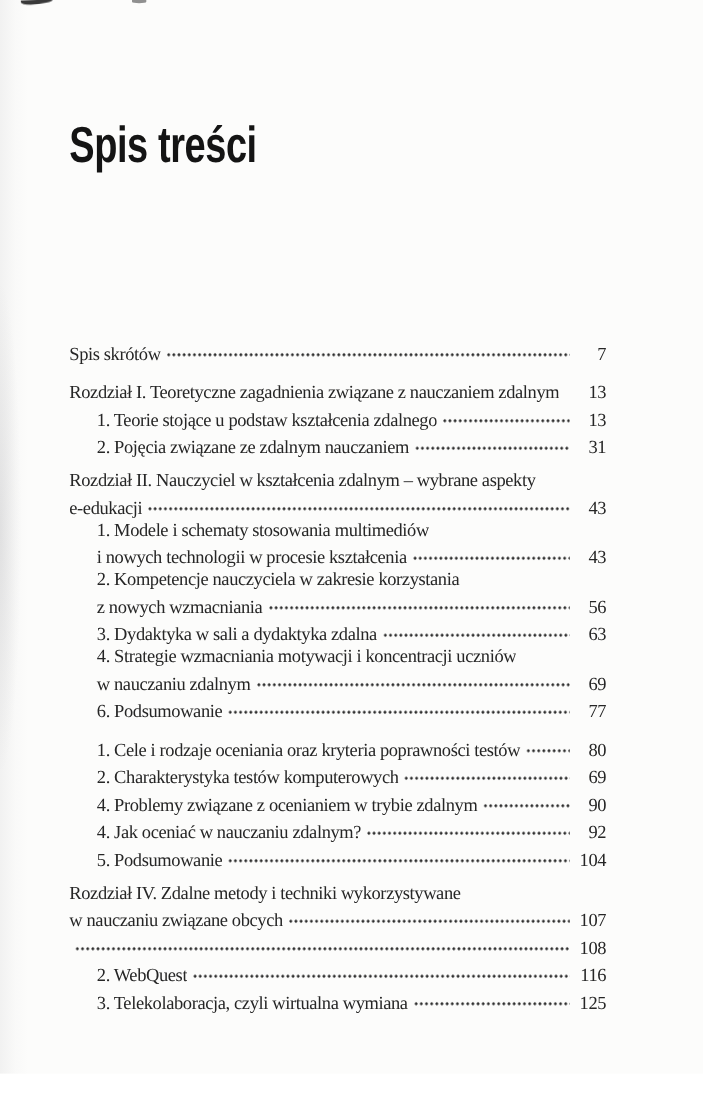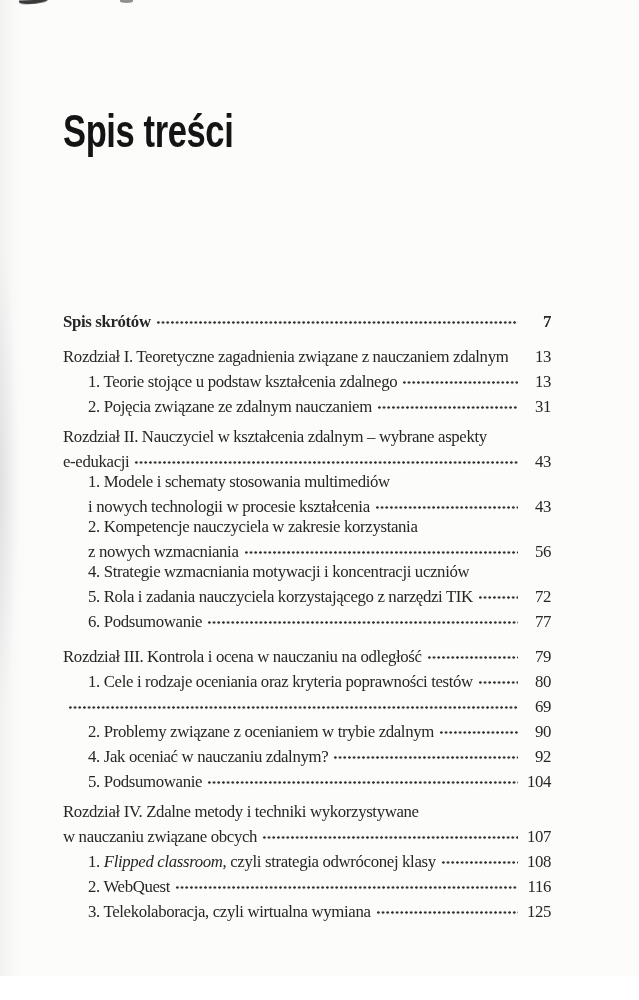--- a/index.html
+++ b/index.html
@@ -36,21 +36,21 @@
     letter-spacing:-0.5px; color:#141414;
     transform:scaleX(0.75); transform-origin:0 50%;
     white-space:nowrap;
   }
 
   .toc {
     position:absolute; left:63px; top:307px; width:488px;
     font-size:16.8px; line-height:20px; letter-spacing:-0.35px;
   }
   .section { margin-top:10px; }
-  .section:first-child { margin-top:0;font-weight:bold; }
+  .section:first-child { margin-top:0; }
   .row { display:flex; align-items:baseline; white-space:nowrap; }
   .row .t { flex:0 1 auto; min-width:0; overflow:hidden; }
   .row.ind1 .t { padding-left:25px;text-align:center; }
   .leader {
     flex:1 1 0; min-width:0; height:20px; align-self:auto;
     margin-left:5px; margin-right:3px;
     background-image:radial-gradient(circle, #2e2e2e 1.05px, transparent 1.45px);
     background-size:4.7px 4.7px;
     background-repeat:repeat-x;
     background-position:0 12.6px;
@@ -113,50 +113,51 @@
         </div>
         <div class="row ind1">
           <span class="t"><span>2. Kompetencje nauczyciela w zakresie korzystania</span></span>
         </div>
         <div class="row ind1">
           <span class="t"><span>z nowych wzmacniania</span></span>
           <span class="leader"></span>
           <span class="num">56</span>
         </div>
         <div class="row ind1">
+          <span class="t"><span>3. Dydaktyka w sali a dydaktyka zdalna</span></span>
+          <span class="leader"></span>
+          <span class="num">63</span>
+        </div>
+        <div class="row ind1">
           <span class="t"><span>4. Strategie wzmacniania motywacji i koncentracji uczniów</span></span>
         </div>
         <div class="row ind1">
-          <span class="t"><span>5. Rola i zadania nauczyciela korzystającego z narzędzi TIK</span></span>
+          <span class="t"><span>w nauczaniu zdalnym</span></span>
           <span class="leader"></span>
-          <span class="num">72</span>
+          <span class="num">69</span>
         </div>
         <div class="row ind1">
           <span class="t"><span>6. Podsumowanie</span></span>
           <span class="leader"></span>
           <span class="num">77</span>
         </div>
       </div>
       <div class="section">
-        <div class="row">
-          <span class="t"><span>Rozdział III. Kontrola i ocena w nauczaniu na odległość</span></span>
-          <span class="leader"></span>
-          <span class="num">79</span>
-        </div>
         <div class="row ind1">
           <span class="t"><span>1. Cele i rodzaje oceniania oraz kryteria poprawności testów</span></span>
           <span class="leader"></span>
           <span class="num">80</span>
         </div>
         <div class="row ind1">
+          <span class="t"><span>2. Charakterystyka testów komputerowych</span></span>
           <span class="leader"></span>
           <span class="num">69</span>
         </div>
         <div class="row ind1">
-          <span class="t"><span>2. Problemy związane z ocenianiem w trybie zdalnym</span></span>
+          <span class="t"><span>4. Problemy związane z ocenianiem w trybie zdalnym</span></span>
           <span class="leader"></span>
           <span class="num">90</span>
         </div>
         <div class="row ind1">
           <span class="t"><span>4. Jak oceniać w nauczaniu zdalnym?</span></span>
           <span class="leader"></span>
           <span class="num">92</span>
         </div>
         <div class="row ind1">
           <span class="t"><span>5. Podsumowanie</span></span>
@@ -167,21 +168,20 @@
       <div class="section">
         <div class="row">
           <span class="t"><span>Rozdział IV. Zdalne metody i techniki wykorzystywane</span></span>
         </div>
         <div class="row">
           <span class="t"><span>w nauczaniu związane obcych</span></span>
           <span class="leader"></span>
           <span class="num">107</span>
         </div>
         <div class="row ind1">
-          <span class="t"><span>1. </span><i>Flipped classroom</i><span>, czyli strategia odwróconej klasy</span></span>
           <span class="leader"></span>
           <span class="num">108</span>
         </div>
         <div class="row ind1">
           <span class="t"><span>2. WebQuest</span></span>
           <span class="leader"></span>
           <span class="num">116</span>
         </div>
         <div class="row ind1">
           <span class="t"><span>3. Telekolaboracja, czyli wirtualna wymiana</span></span>

